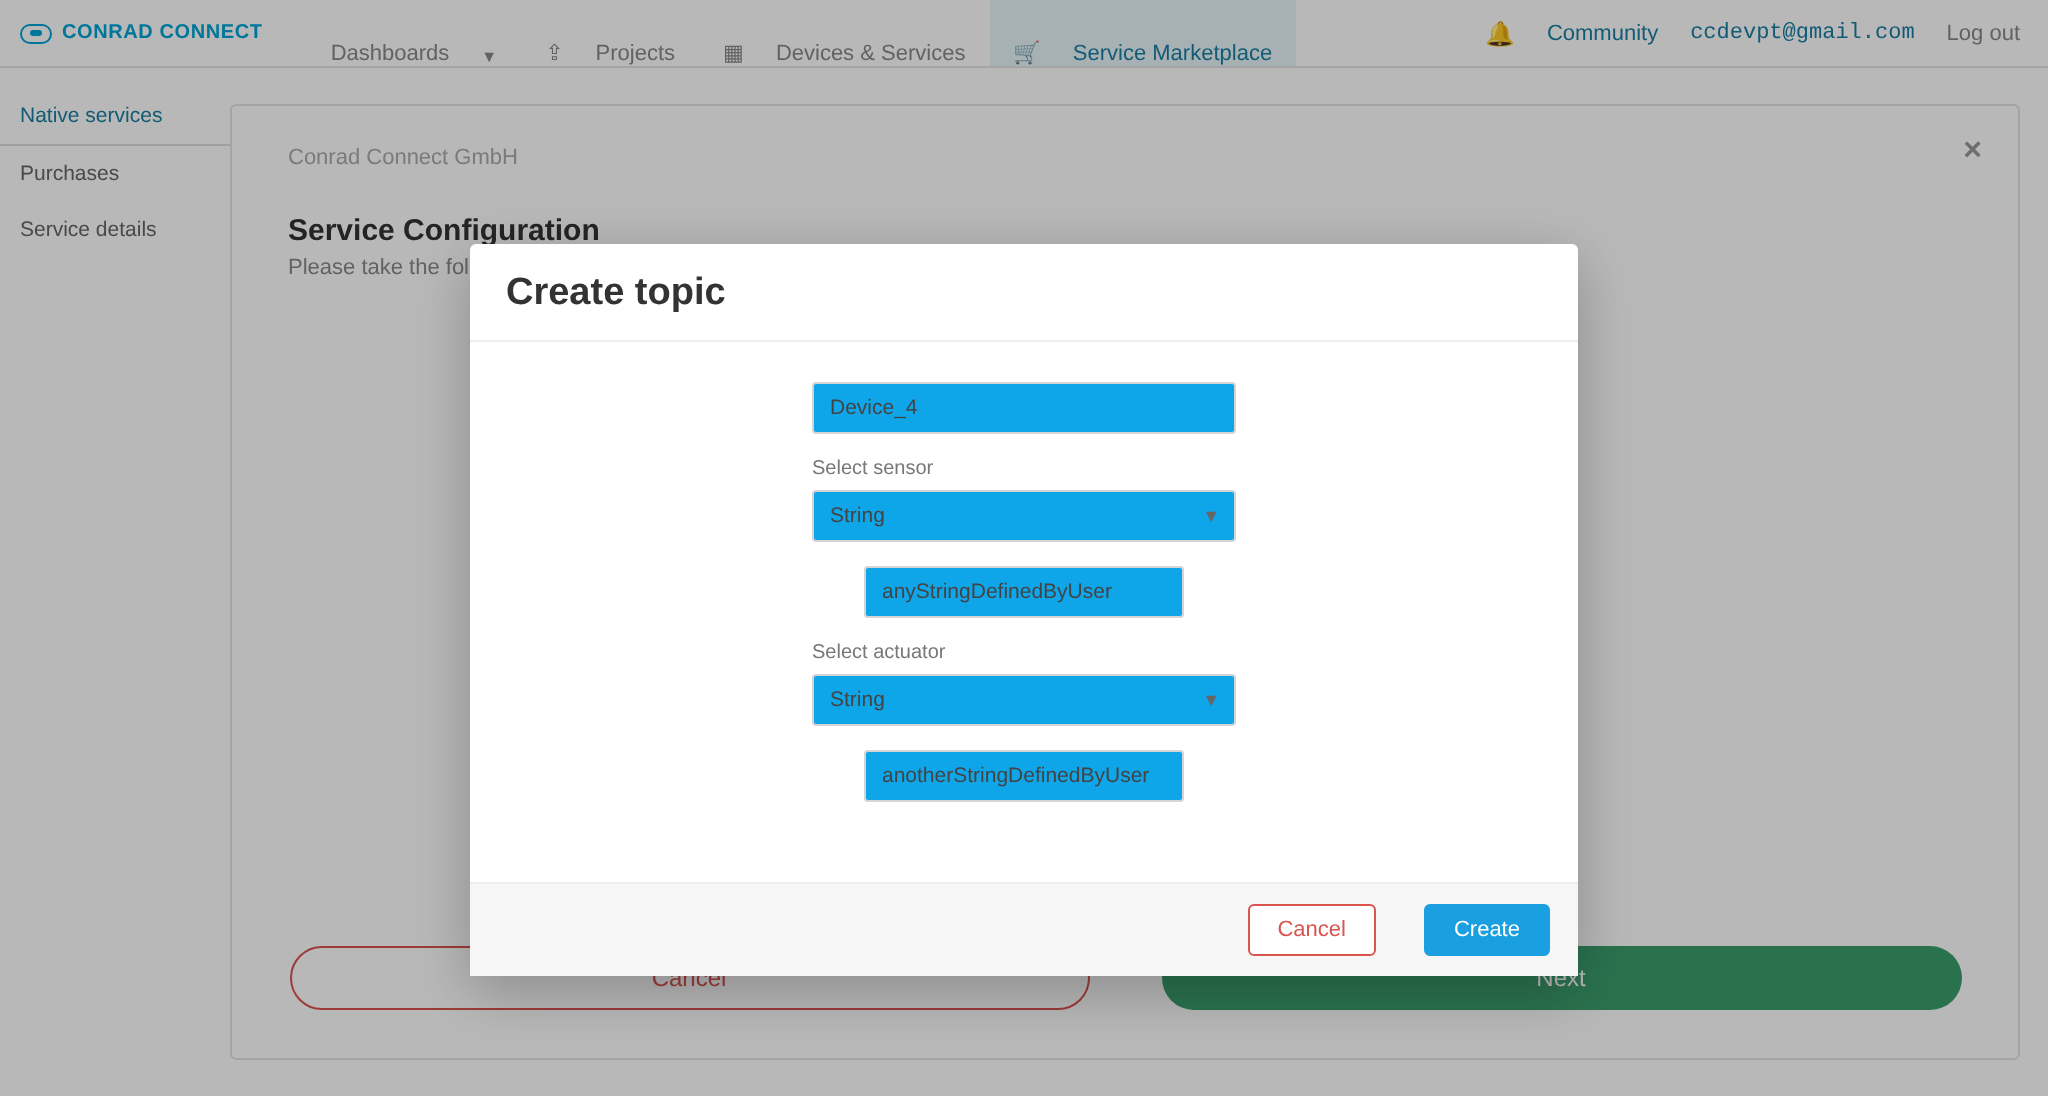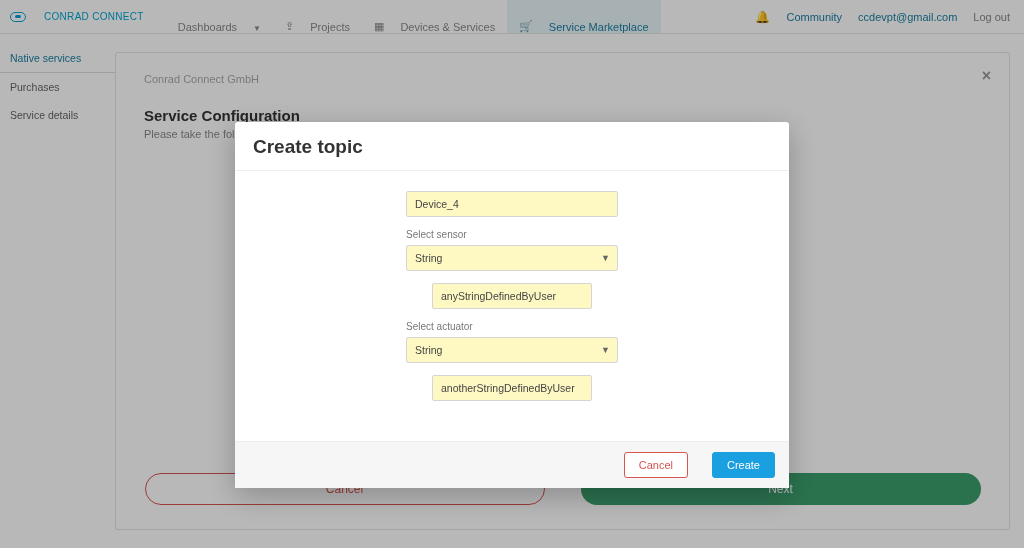--- a/index.html
+++ b/index.html
@@ -1,31 +1,31 @@
 <!DOCTYPE html>
 <html><head>
   <meta charset="utf-8">
   <style>
     * { box-sizing: border-box; margin: 0; padding: 0; font-family: -apple-system, BlinkMacSystemFont, "Segoe UI", Arial, sans-serif; }
     html, body { width: 1024px; height: 548px; overflow: hidden; background: #fff; color: #333; }
     
     
     .topnav { height: 34px; display: flex; align-items: center; border-bottom: 1px solid #e5e5e5; font-size: 11px; }
-    .brand { display: flex; align-items: center; gap: 18px; padding: 0 10px; color: #00a6d6; font-weight: normal; font-size: 10px; letter-spacing: 0.3px; }
+    .brand { display: flex; align-items: center; gap: 5px; padding: 0 10px; color: #00a6d6; font-weight: bold; font-size: 10px; letter-spacing: 0.3px; }
     .brand-icon { width: 16px; height: 10px; border: 1.5px solid #00a6d6; border-radius: 6px; position: relative; }
     .brand-icon::before { content: ""; position: absolute; width: 6px; height: 3px; background: #00a6d6; border-radius: 2px; top: 2px; left: 4px; }
     .nav-items { display: flex; align-items: stretch; height: 100%; margin-left: 12px; }
     .nav-item { display: flex; align-items: flex-end; gap: 16px; padding: 0 12px; color: #888; cursor: pointer; height: 100%; }
     .nav-item.active { background: #e8f4f8; color: #1a7fa3; }
     .nav-caret { font-size: 8px; }
     .nav-spacer { flex: 1; }
     .nav-right { display: flex; align-items: center; gap: 16px; padding: 0 14px; font-size: 11px; }
     .bell-icon { color: #bbb; font-size: 12px; }
     .nav-link { color: #1a7fa3; cursor: pointer; }
-    .nav-user { color: #1a7fa3; cursor: pointer; }
+    .nav-user { color: #1a7fa3; cursor: pointer; font-family: Liberation Mono, monospace; }
     .nav-logout { color: #888; cursor: pointer; }
     
     
     .layout { display: flex; height: calc(100% - 34px); }
     .sidebar { width: 115px; padding: 10px 0; font-size: 10.5px; }
     .sidebar-item { padding: 8px 10px; color: #666; cursor: pointer; }
     .sidebar-item.active { color: #1a7fa3; border-bottom: 1px solid #ddd; }
     
     .content { flex: 1; padding: 18px 14px 18px 0; }
     .card { border: 1px solid #e3e3e3; border-radius: 3px; padding: 20px 28px 28px; height: 100%; position: relative; background: #fff; }
@@ -42,21 +42,21 @@
     
     
     .overlay { position: fixed; inset: 0; background: rgba(0,0,0,0.28); display: flex; align-items: flex-start; justify-content: center; padding-top: 122px; }
     .modal { width: 554px; background: #fff; border-radius: 3px; box-shadow: 0 8px 30px rgba(0,0,0,0.25); }
     .modal-header { padding: 14px 18px 12px; border-bottom: 1px solid #eee; font-size: 19px; font-weight: bold; color: #333; }
     .modal-body { padding: 20px 18px 28px; }
     .form-group { margin-bottom: 12px; }
     .form-group.centered { max-width: 212px; margin-left: auto; margin-right: auto; }
     .form-group.sub { max-width: 160px; margin-left: auto; margin-right: auto; margin-top: 8px; }
     .form-label { display: block; font-size: 10px; color: #777; margin-bottom: 5px; }
-    .form-control { width: 100%; height: 26px; border: 1px solid #d5d5d5; border-radius: 2px; font-size: 10.5px; padding: 0 8px; color: #444; background: #fef9c3; }
+    .form-control { width: 100%; height: 26px; border: 1px solid #d5d5d5; border-radius: 2px; font-size: 10.5px; padding: 0 8px; color: #444; background: #0ea5e9; }
     .form-control.labelonly { display: flex; align-items: center; }
     .select-wrap { position: relative; }
     .select-caret { position: absolute; right: 8px; top: 50%; transform: translateY(-50%); font-size: 9px; color: #666; pointer-events: none; }
     .modal-footer { background: #f6f6f6; border-top: 1px solid #eee; padding: 10px 14px; display: flex; justify-content: flex-end; gap: 8px; }
     .btn { height: 26px; padding: 0 14px; border-radius: 3px; font-size: 11px; cursor: pointer; display: flex; align-items: center; }
     .btn.outline-danger { background: #fff; border: 1px solid #d9534f; color: #d9534f; }
     .btn.primary { background: #1a9fe0; border: 1px solid #1a9fe0; color: #fff; margin-left: 16px; }
   </style>
 </head>
 <body>

